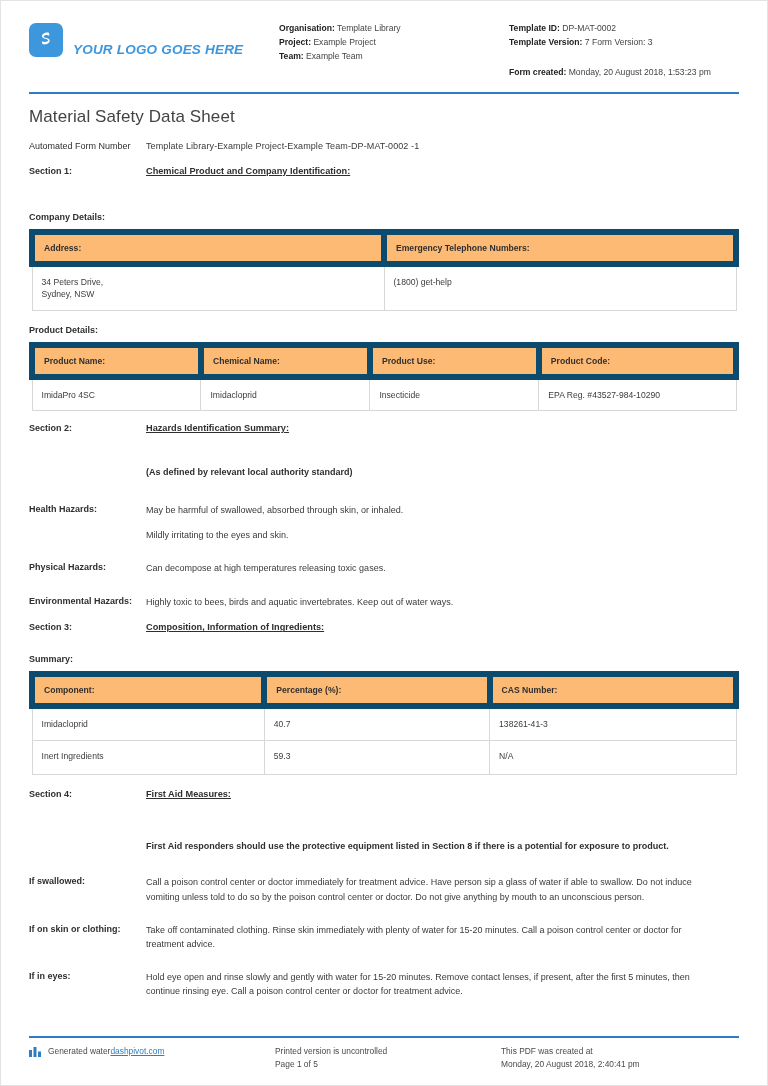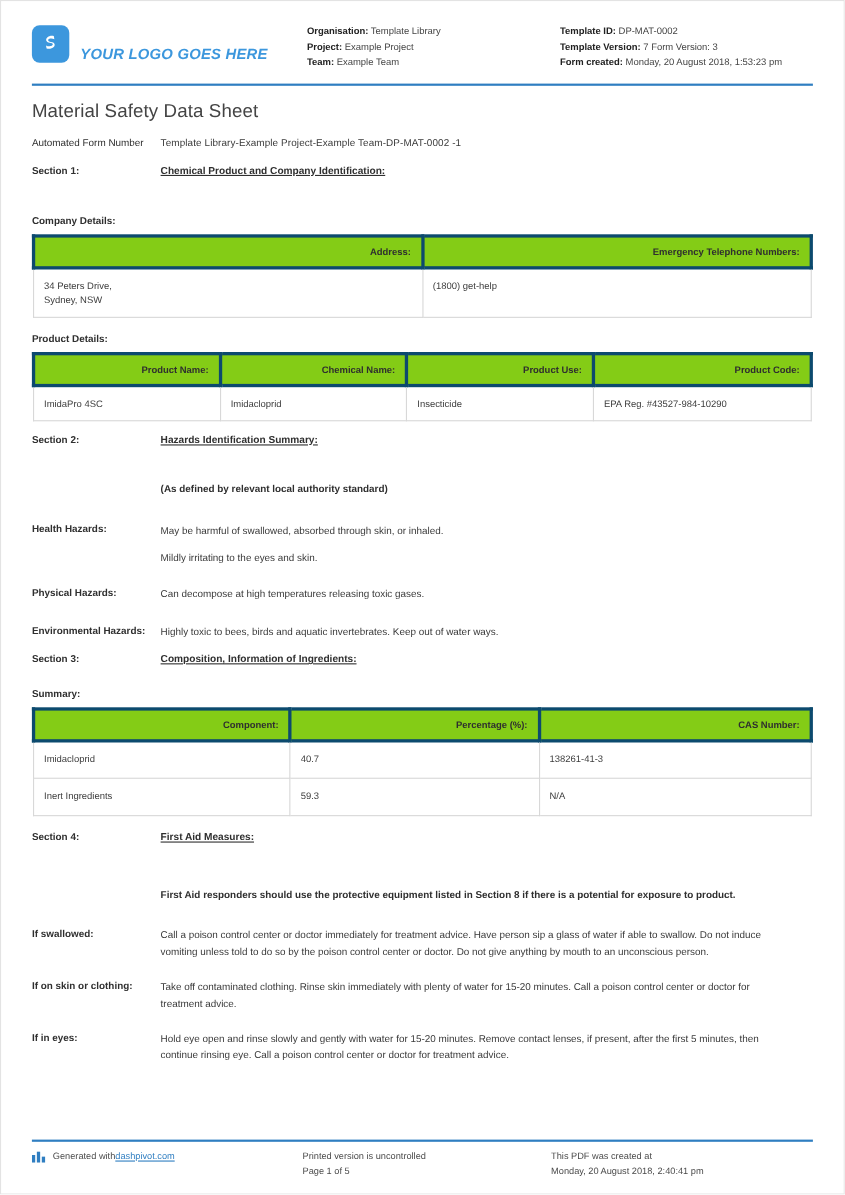--- a/index.html
+++ b/index.html
@@ -57,21 +57,21 @@
     letter-spacing: .2px;
   }
   .meta-col {
     font-size: 8.6px;
     line-height: 1.62;
     padding-top: 7px;
   }
   .meta-col.left { flex: 0 0 230px; }
   .meta-col.right { flex: 1 1 auto; }
   .meta-row { white-space: nowrap; }
-  .meta-row.wrap { white-space: normal; }
+  .meta-row.wrap { white-space: normal; margin-top: 16px; }
   .meta-label { font-weight: bold; color: #222; }
   .meta-val { color: #444; }
 
   .blue-rule {
     height: 2px;
     background: #2f7ec1;
     margin: 2px 0 0 0;
   }
 
   
@@ -125,26 +125,26 @@
   }
 
   
   table.grid {
     width: 100%;
     border-collapse: collapse;
     table-layout: fixed;
     margin-bottom: 2px;
   }
   table.grid th {
-    background: #84cc16;
-    border: 3px solid #0c4a6e;
+    background: #fdba74;
+    border: 6px solid #0c4a6e;
     font-size: 8.6px;
     font-weight: bold;
     color: #2f2f2f;
-    text-align: right;
+    text-align: left;
     padding: 8px 9px;
   }
   table.grid td {
     border: 1px solid #d8d8d8;
     font-size: 8.6px;
     color: #3c3c3c;
     padding: 9px 9px;
     vertical-align: top;
     line-height: 1.45;
   }
@@ -386,21 +386,21 @@
     <div class="blue-rule"></div>
     <div class="footer-cols">
       <div class="f-left">
         <span class="dash-ico">
           <svg width="13" height="11" viewBox="0 0 13 11">
             <rect x="0" y="4" width="3" height="7" fill="#2f7ec1"></rect>
             <rect x="4.5" y="1" width="3" height="10" fill="#2f7ec1"></rect>
             <rect x="9" y="5.5" width="3" height="5.5" fill="#2f7ec1"></rect>
           </svg>
         </span>
-        <span>Generated with </span>
+        <span>Generated water </span>
         <a class="link" href="#">dashpivot.com</a>
       </div>
       <div class="f-mid">
         <div>Printed version is uncontrolled</div>
         <div>Page 1 of 5</div>
       </div>
       <div class="f-right">
         <div>This PDF was created at</div>
         <div>Monday, 20 August 2018, 2:40:41 pm</div>
       </div>

